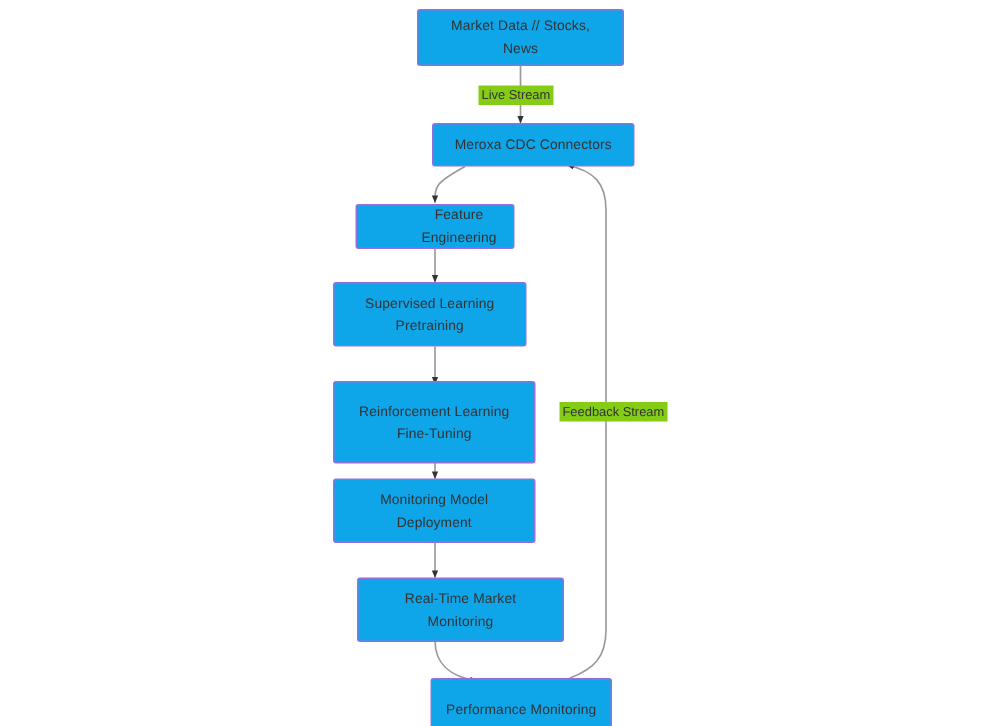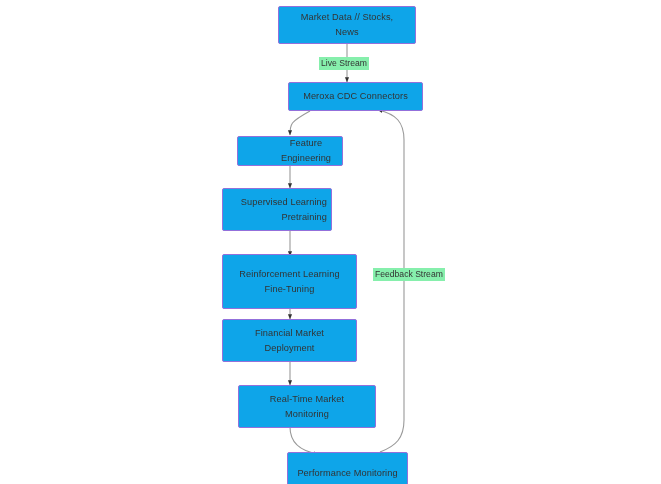--- a/index.html
+++ b/index.html
@@ -40,21 +40,21 @@
     letter-spacing: 0.1px;
   }
   .node .label {
     display: block;
     width: 100%;
     padding: 0 4px;
     box-sizing: border-box;
   }
   .edge-label {
     position: absolute;
-    background: #86efac;
+    background: #84cc16;
     color: #333333;
     font-size: 8.6px;
     line-height: 11px;
     padding: 1px 2px;
     white-space: nowrap;
     box-sizing: border-box;
   }
   .edge-path {
     fill: none;
     stroke: #999999;
@@ -101,37 +101,37 @@
   </div>
 
   <div class="node" style="left:288px; top:82px; width:135px; height:29px;">
     <span class="label">Meroxa CDC Connectors</span>
   </div>
 
   <div class="node" style="left:237px; top:136px; width:106px; height:30px;padding-left:32px;">
     <span class="label">Feature Engineering</span>
   </div>
 
-  <div class="node" style="left:222px; top:188px; width:110px; height:43px;text-align:right;">
+  <div class="node" style="left:222px; top:188px; width:129px; height:43px;">
     <span class="label">
       <span>Supervised Learning</span><br>
       <span>Pretraining</span>
     </span>
   </div>
 
   <div class="node" style="left:222px; top:254px; width:135px; height:55px;">
     <span class="label">
       <span>Reinforcement Learning</span><br>
       <span>Fine-Tuning</span>
     </span>
   </div>
 
   <div class="node" style="left:222px; top:319px; width:135px; height:43px;">
     <span class="label">
-      <span>Financial Market</span><br>
+      <span>Monitoring Model</span><br>
       <span>Deployment</span>
     </span>
   </div>
 
   <div class="node" style="left:238px; top:385px; width:138px; height:43px;">
     <span class="label">
       <span>Real-Time Market</span><br>
       <span>Monitoring</span>
     </span>
   </div>

